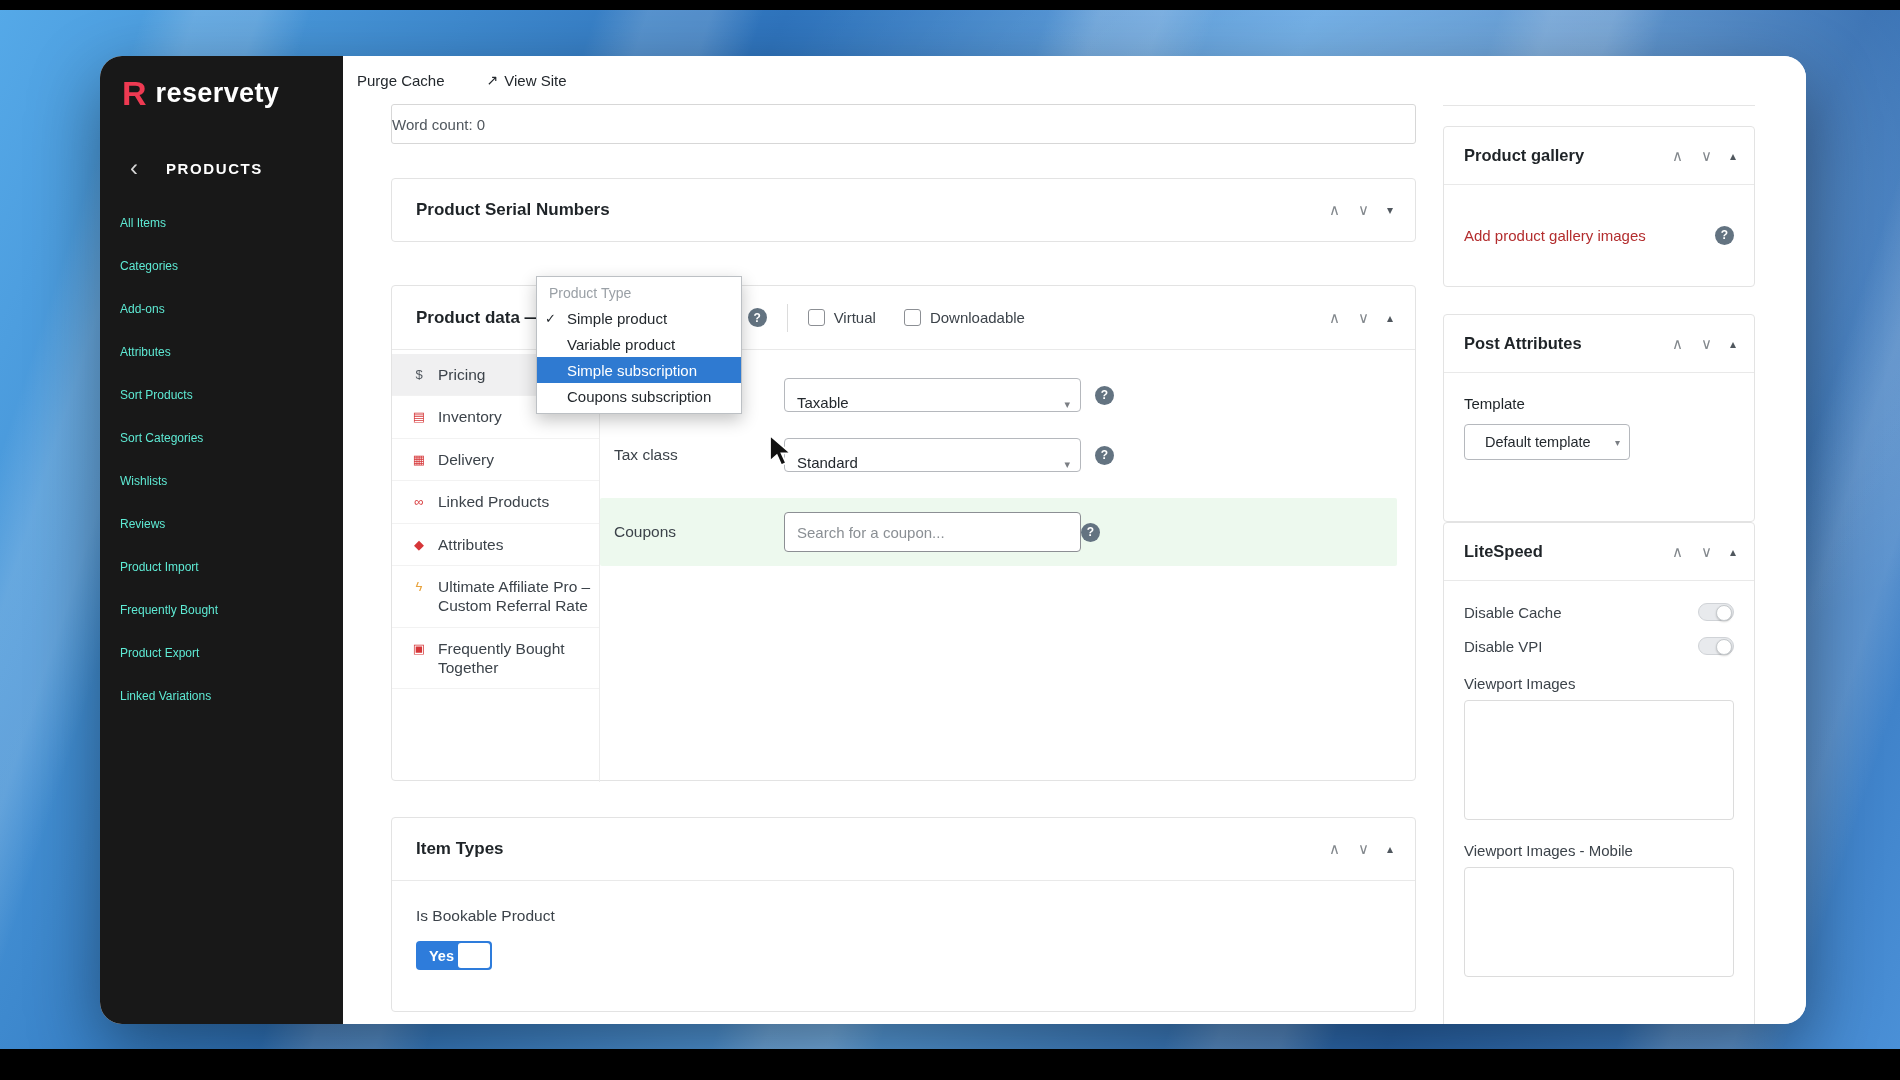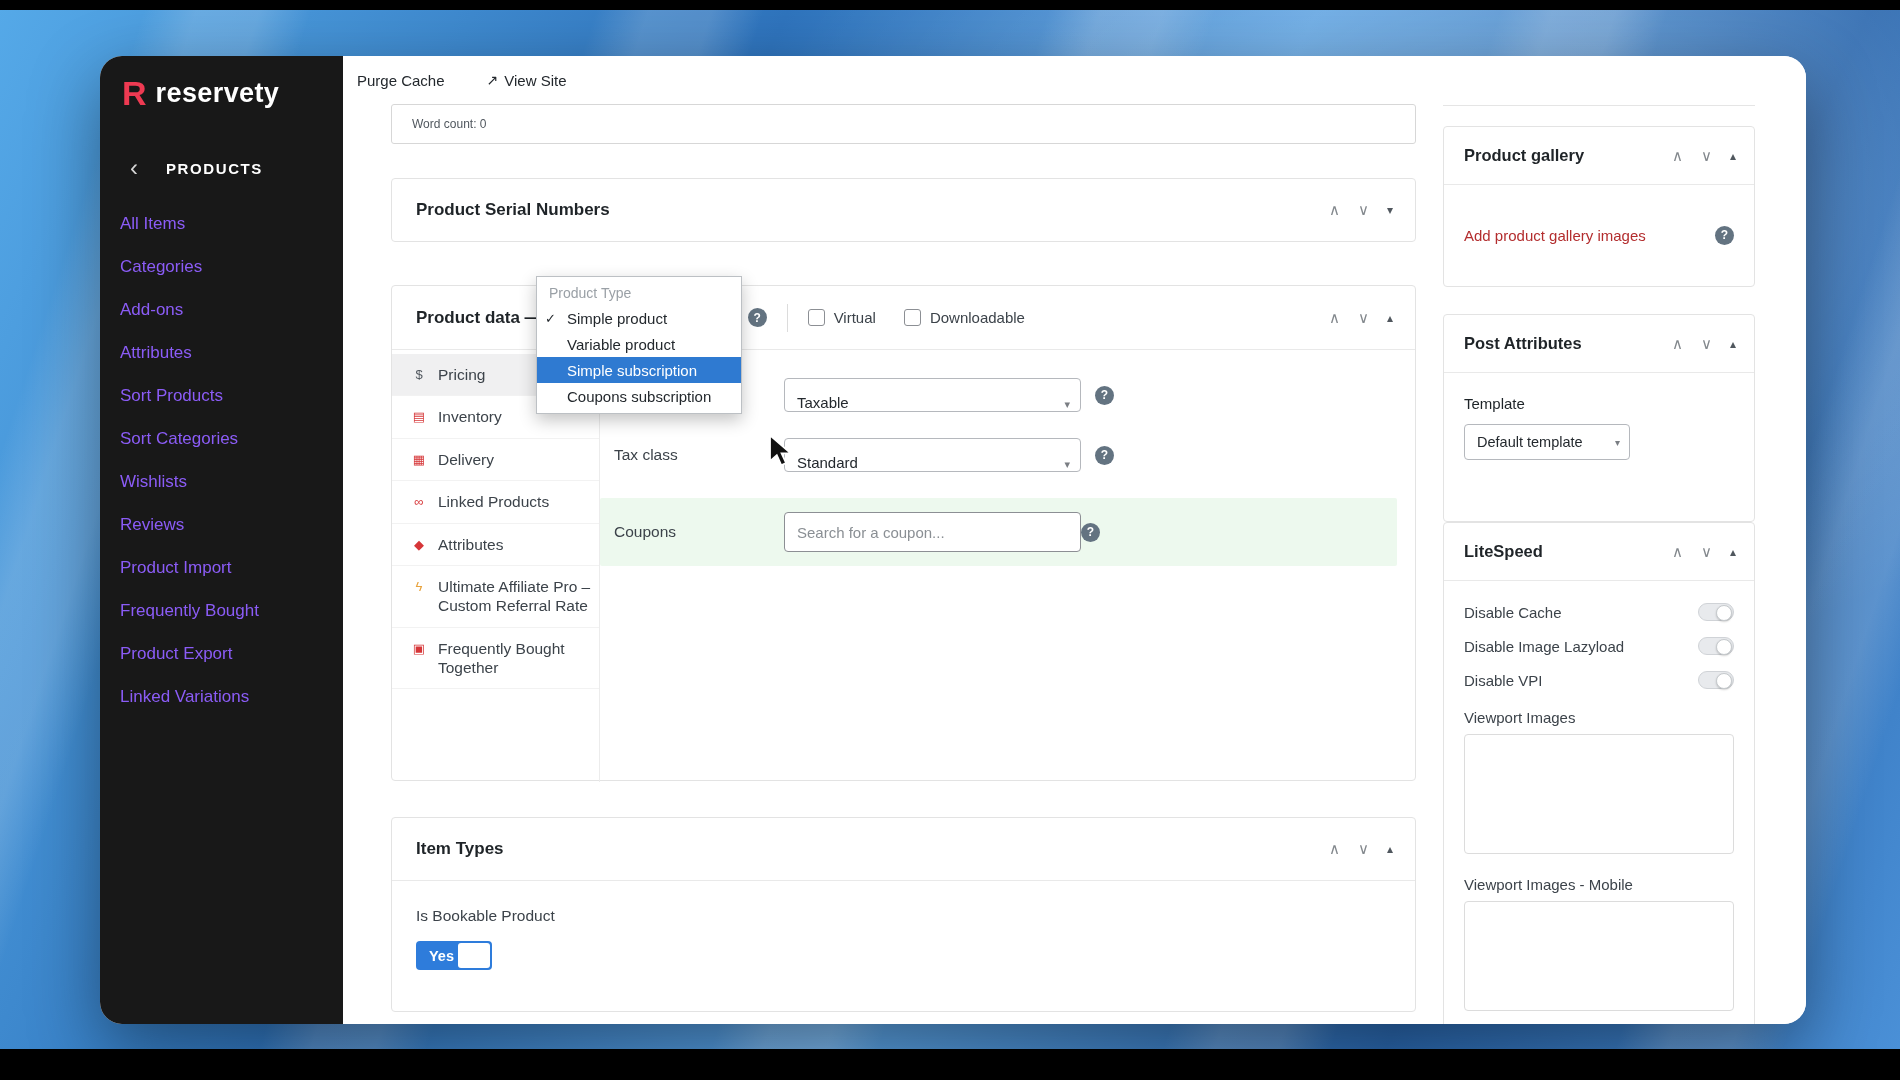--- a/index.html
+++ b/index.html
@@ -21,21 +21,21 @@
 
   
   .sidebar { position:absolute; left:0; top:0; width:243px; height:100%; background:#181818; color:#fff; }
   .logo { display:flex; align-items:center; gap:9px; padding:20px 0 0 22px; }
   .logo-mark { color:#ee3a52; font-size:34px; font-weight:800; line-height:1; }
   .logo-text { font-size:27px; font-weight:700; letter-spacing:.4px; }
   .section-row { display:flex; align-items:center; margin-top:46px; padding-left:30px; gap:28px; }
   .collapse-arrow { color:#d6d6d6; font-size:24px; line-height:1; }
   .section-label { font-size:15px; font-weight:700; letter-spacing:1.6px; }
   .menu { list-style:none; margin-top:22px; }
-  .menu li { padding:10px 0 10px 20px; line-height:23px; font-size:17px; color:#8b5cf6; cursor:pointer; }
+  .menu li { padding:10px 0 10px 20px; line-height:23px; font-size:12px; color:#5eead4; cursor:pointer; }
 
   
   .topbar { position:absolute; left:243px; top:0; right:0; height:48px; background:#fff;
             display:flex; align-items:center; padding-left:14px; gap:42px; }
   .topbar .tb-item { font-size:15px; color:#23282d; display:flex; align-items:center; gap:6px; cursor:pointer; }
   .ext-icon { font-size:14px; color:#23282d; }
 
   
   .content { position:absolute; left:243px; top:48px; right:0; bottom:0; background:#fff; overflow:hidden; }
   .main-col  { position:absolute; left:48px;  top:0; width:1025px; }
@@ -44,21 +44,21 @@
   .panel { background:#fff; border:1px solid #e3e3e3; border-radius:4px; }
   .panel-head { display:flex; align-items:center; height:62px; padding:0 22px 0 24px; }
   .panel-title { font-size:17px; font-weight:600; color:#1f2428; }
   .head-icons { margin-left:auto; display:flex; align-items:center; gap:18px; }
   .chev { font-size:15px; color:#83888d; cursor:pointer; }
   .tri  { font-size:12px; color:#50575e; cursor:pointer; }
   .hdiv { border-top:1px solid #e9e9e9; }
 
   
   .wordcount { height:40px; border:1px solid #d7d7d7; border-radius:3px; display:flex; align-items:center;
-               padding-left:20px; font-size:12px; color:#50575e; margin-bottom:34px; }
+               padding-left:0; font-size:15px; color:#50575e; margin-bottom:34px; }
 
   .serial-panel { margin-bottom:43px; }
 
   
   .pd-panel { height:496px; margin-bottom:36px; position:relative; }
   .pd-head { display:flex; align-items:center; height:63px; padding:0 22px 0 24px; }
   .pd-select-stub { width:150px; height:34px; border:1px solid #b5b8bd; border-radius:4px; margin-left:40px; background:#fff; }
   .help { width:19px; height:19px; border-radius:50%; background:#637381; color:#fff; font-size:12px; font-weight:700;
           display:flex; align-items:center; justify-content:center; flex:none; cursor:pointer; }
   .pd-head .help { margin-left:16px; }
@@ -111,21 +111,21 @@
   .r-panel .panel-title { font-size:16.5px; }
   .gallery-panel { height:161px; }
   .gallery-body { display:flex; align-items:center; padding:0 20px; height:100px; }
   .add-link { font-size:15px; color:#b32d2e; cursor:pointer; }
   .gallery-body .help { margin-left:auto; }
 
   .pa-panel { height:208px; margin-top:27px; }
   .pa-body { padding:22px 20px 0 20px; }
   .pa-label { font-size:15px; color:#1d2327; margin-bottom:12px; }
   .pa-select { width:166px; height:36px; border:1px solid #b5b8bd; border-radius:4px; display:flex; align-items:center;
-               padding:0 12px; font-size:14.5px; color:#24292e; position:relative; cursor:pointer; background:#fff; }
+               padding:0 20px; font-size:14.5px; color:#24292e; position:relative; cursor:pointer; background:#fff; }
   .pa-select .sel-arrow { position:absolute; right:9px; font-size:10px; color:#7a7e83; }
 
   .ls-panel { height:520px; margin-top:0; }
   .ls-body { padding:14px 20px 0 20px; }
   .ls-row { display:flex; align-items:center; justify-content:space-between; height:34px; }
   .ls-row-label { font-size:15px; color:#3c434a; }
   .switch { width:36px; height:18px; border-radius:10px; background:#e8eaed; border:1px solid #d0d3d7; position:relative; cursor:pointer; flex:none; }
   .switch::after { content:""; position:absolute; right:1px; top:1px; width:14px; height:14px; border-radius:50%;
                    background:#fff; border:1px solid #c6cacd; box-shadow:0 1px 2px rgba(0,0,0,.18); }
   .ls-label { font-size:15px; color:#3c434a; margin:12px 0 8px 0; }
@@ -345,24 +345,20 @@
             <span class="tri">▴</span>
           </span>
         </div>
         <div class="hdiv"></div>
         <div class="ls-body">
           <div class="ls-row">
             <span class="ls-row-label">Disable Cache</span>
             <span class="switch"></span>
           </div>
           <div class="ls-row">
-            <span class="ls-row-label">Disable Image Lazyload</span>
-            <span class="switch"></span>
-          </div>
-          <div class="ls-row">
             <span class="ls-row-label">Disable VPI</span>
             <span class="switch"></span>
           </div>
           <div class="ls-label">Viewport Images</div>
           <div class="vp-box first"></div>
           <div class="ls-label mobile">Viewport Images - Mobile</div>
           <div class="vp-box second"></div>
         </div>
       </div>
     </div>

